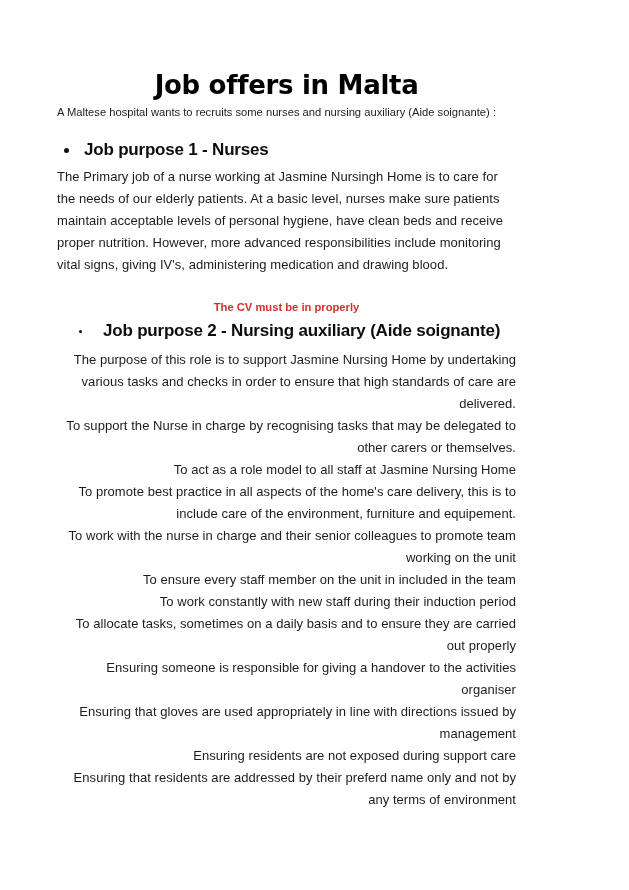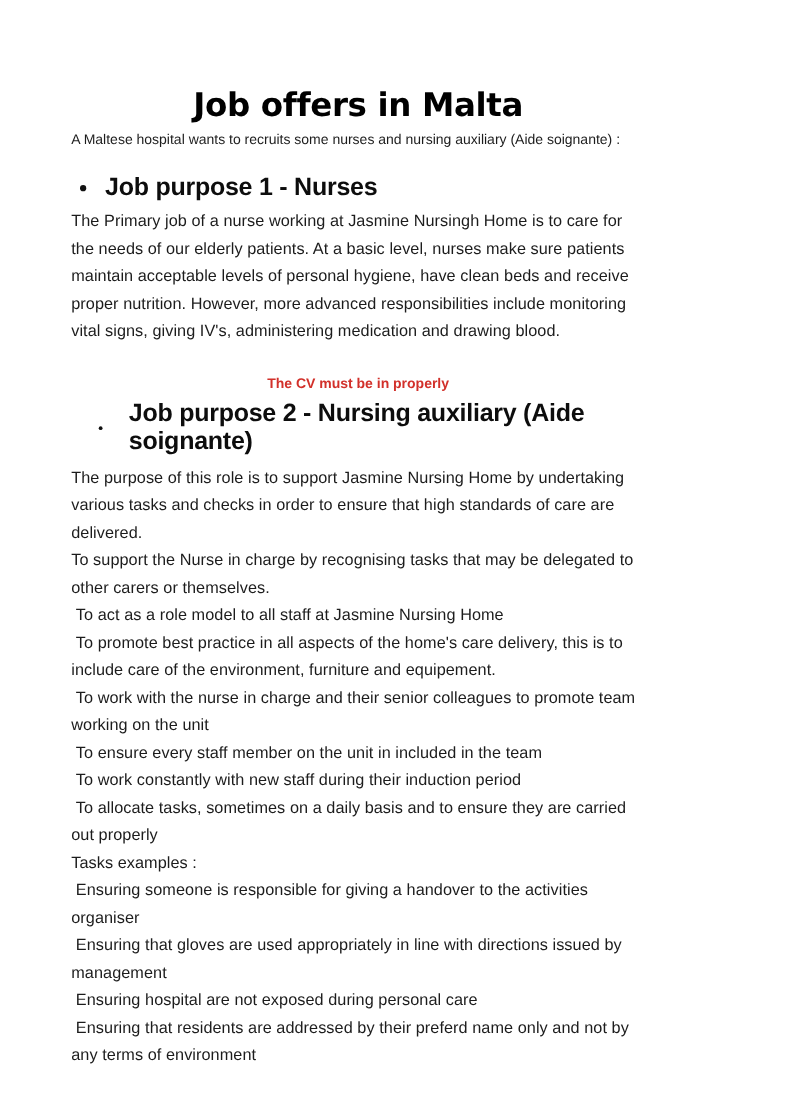--- a/index.html
+++ b/index.html
@@ -27,21 +27,21 @@
   .intro {
     margin: 0;
     font-size: 11.2px;
     line-height: 22px;
     white-space: pre-wrap;
   }
   .heading {
     display: flex;
     align-items: center;
     margin: 16px 0 0 0;
-    font-size: 20px;
+    font-size: 17px;
     line-height: 22px;
     font-weight: bold;
     color: #0d0d0d;
     letter-spacing: -0.2px;
   }
   .bullet {
     flex: 0 0 auto;
     border-radius: 50%;
     background: #111111;
   }
@@ -57,21 +57,21 @@
   .sec1-par { margin-top: 5px; }
   .notice {
     margin: 20px 0 0 0;
     font-size: 11.2px;
     line-height: 22px;
     font-weight: bold;
     text-align: center;
     white-space: pre-wrap;
   }
   .heading.h2 { margin-top: 2px; }
-  .body-lines { margin-top: 7px; }
+  .body-lines { margin-top: 7px; text-align: right; }
 </style>
 </head>
 <body>
 
 <div class="page">
 
   <h1 class="doc-title">Job offers in Malta</h1>
 
   <p class="intro">A Maltese hospital wants to recruits some nurses and nursing auxiliary (Aide soignante) :</p>
 
@@ -91,20 +91,19 @@
 
   <div class="body-lines">
       <p class="body-par">The purpose of this role is to support Jasmine Nursing Home by undertaking various tasks and checks in order to ensure that high standards of care are delivered.</p>
       <p class="body-par">To support the Nurse in charge by recognising tasks that may be delegated to other carers or themselves.</p>
       <p class="body-par"> To act as a role model to all staff at Jasmine Nursing Home</p>
       <p class="body-par"> To promote best practice in all aspects of the home's care delivery, this is to include care of the environment, furniture and equipement.</p>
       <p class="body-par"> To work with the nurse in charge and their senior colleagues to promote team working on the unit</p>
       <p class="body-par"> To ensure every staff member on the unit in included in the team</p>
       <p class="body-par"> To work constantly with new staff during their induction period</p>
       <p class="body-par"> To allocate tasks, sometimes on a daily basis and to ensure they are carried out properly</p>
-      <p class="body-par">Tasks examples :</p>
       <p class="body-par"> Ensuring someone is responsible for giving a handover to the activities organiser</p>
       <p class="body-par"> Ensuring that gloves are used appropriately in line with directions issued by management</p>
-      <p class="body-par"> Ensuring hospital are not exposed during personal care</p>
+      <p class="body-par"> Ensuring residents are not exposed during support care</p>
       <p class="body-par"> Ensuring that residents are addressed by their preferd name only and not by any terms of environment</p>
     </div>
 
 </div>
 
 </body></html>

